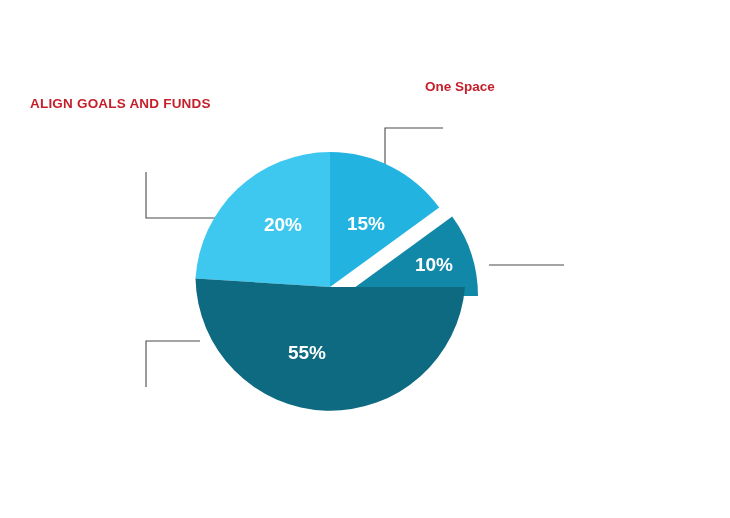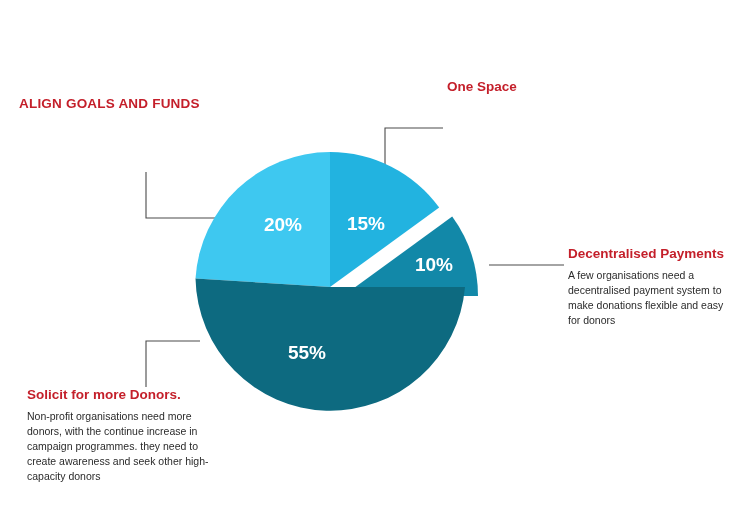--- a/index.html
+++ b/index.html
@@ -31,31 +31,31 @@
     line-height: 1.15;
   }
   .callout-body {
     color: #2b2b2b;
     font-size: 10.5px;
     line-height: 1.45;
     margin: 0;
   }
   
   #callout-align {
-    left: 19px;
+    left: 30px;
     top: 96px;
     width: 200px;
   }
   #callout-align .callout-title {
     font-size: 13.5px;
     letter-spacing: 0.2px;
   }
   
   #callout-onespace {
-    left: 447px;
+    left: 425px;
     top: 79px;
     width: 180px;
   }
   #callout-onespace .callout-title {
     font-size: 13.5px;
   }
   
   #callout-decentralised {
     left: 568px;
     top: 246px;
@@ -122,23 +122,15 @@
   </svg>
 
   <div class="callout" id="callout-align">
     <p class="callout-title">ALIGN GOALS AND FUNDS</p>
   </div>
 
   <div class="callout" id="callout-onespace">
     <p class="callout-title">One Space</p>
   </div>
 
-  <div class="callout" id="callout-decentralised">
-    <p class="callout-title">Decentralised Payments</p>
-    <p class="callout-body">A few organisations need a decentralised payment system to make donations flexible and easy for donors</p>
-  </div>
 
-  <div class="callout" id="callout-solicit">
-    <p class="callout-title">Solicit for more Donors.</p>
-    <p class="callout-body">Non-profit organisations need more donors, with the continue increase in campaign programmes. they need to create awareness and seek other high-capacity donors</p>
-  </div>
 
 </div>
 
 </body></html>

